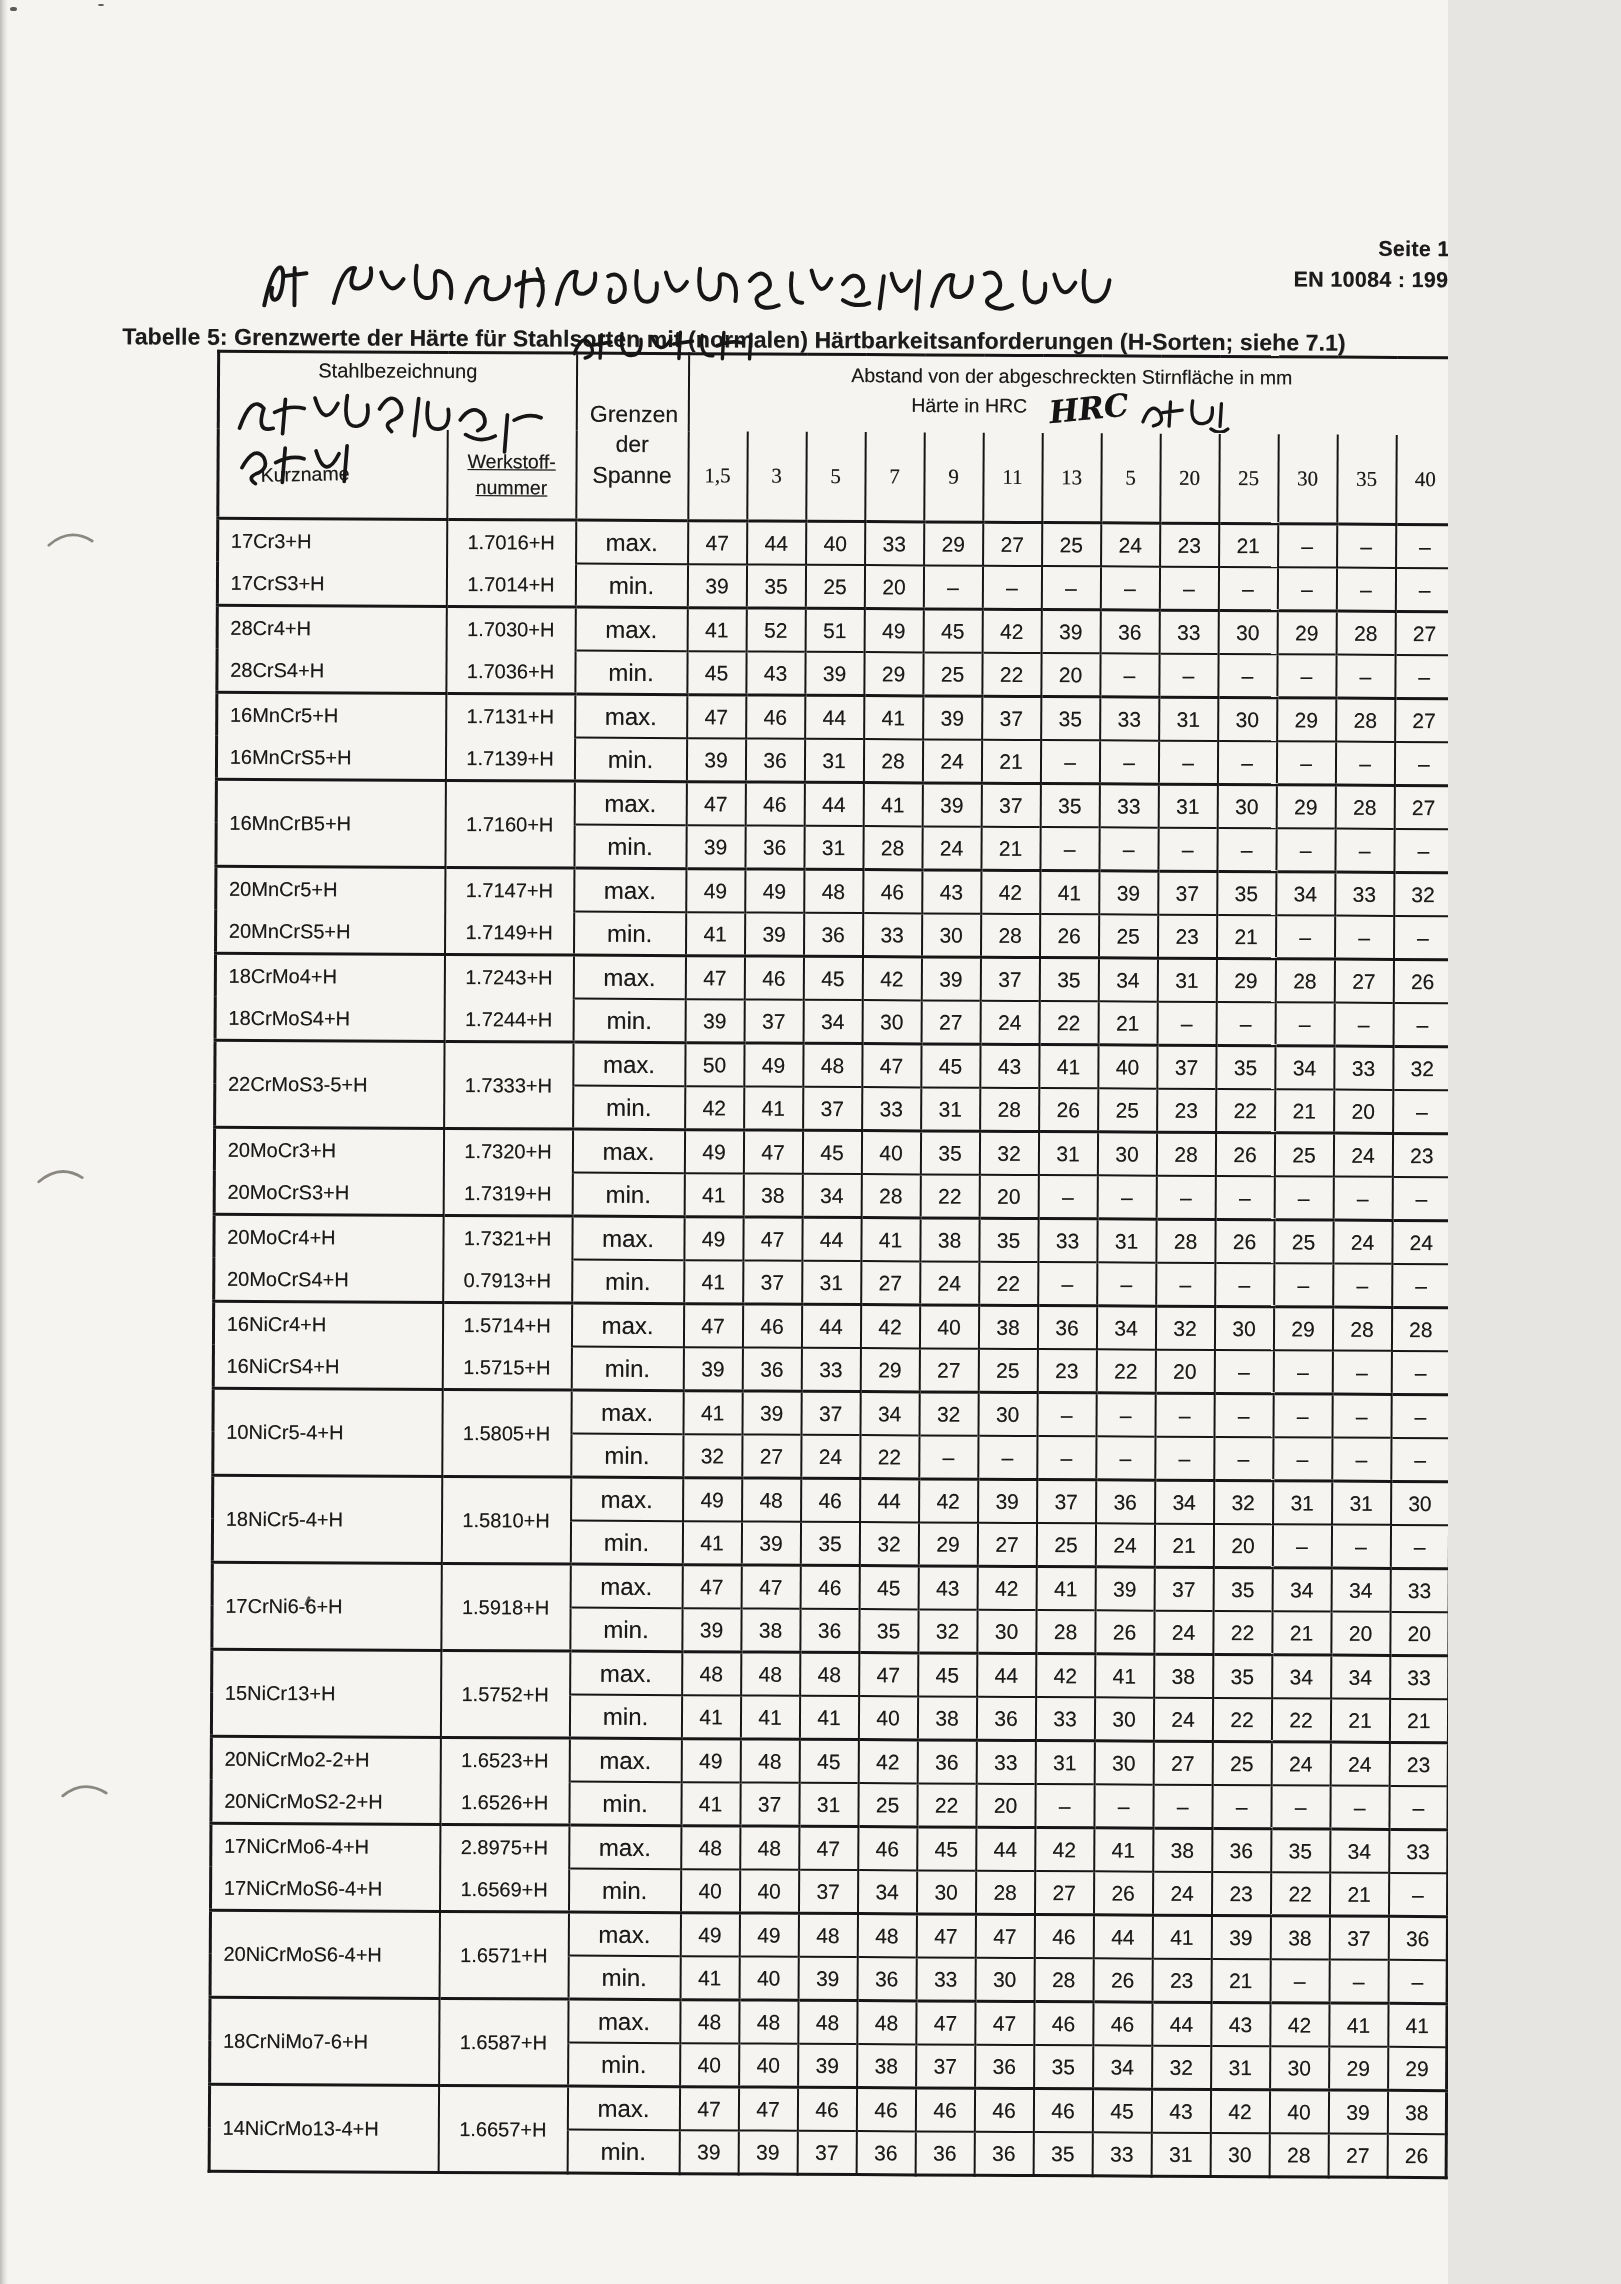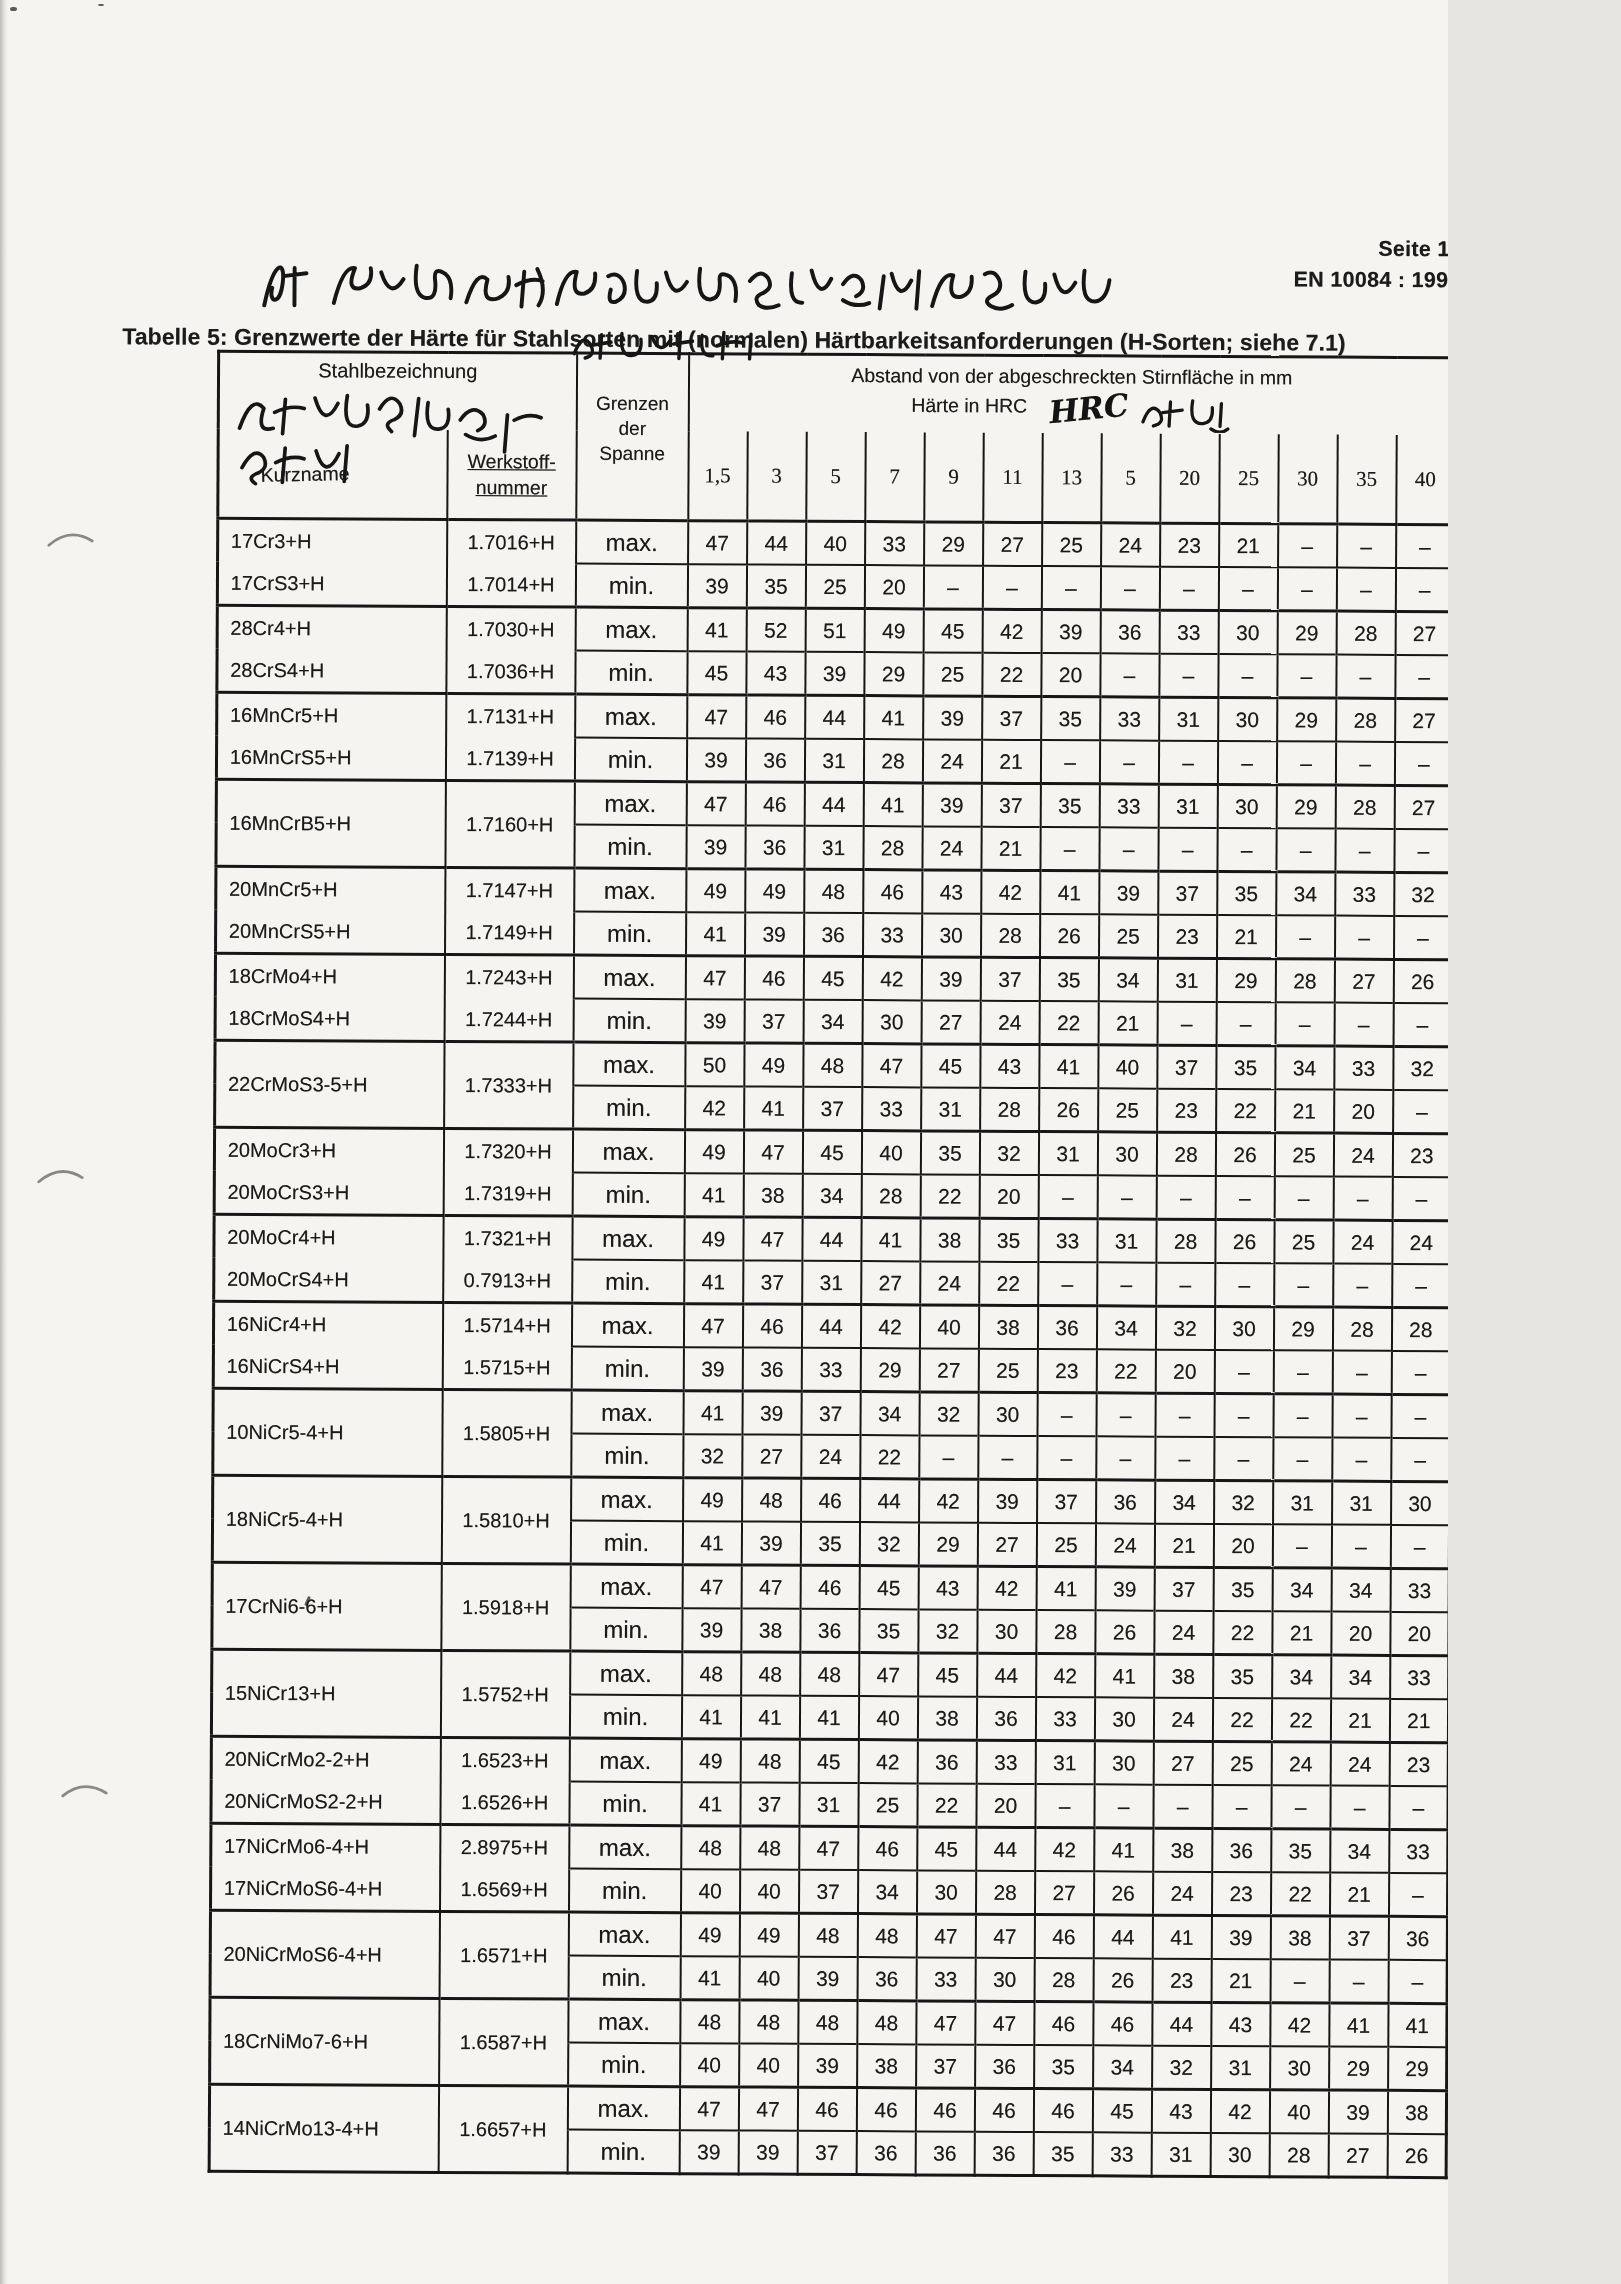--- a/index.html
+++ b/index.html
@@ -30,22 +30,22 @@
     text-shadow:0.2px 0.2px 0.3px rgba(25,25,25,.5);}
   .doc-table, .doc-table th, .doc-table td{border-color:#161616;}
   .doc-table{border:3.3px solid #161616;}
   th,td{border-left:2px solid #161616;font-weight:normal;color:#1a1a1a;overflow:visible;}
   .h1 th{border-bottom:none;vertical-align:top;position:relative;height:57px;}
   .h2 th{height:86px;vertical-align:middle;border-top:none;border-bottom:3.3px solid #161616;position:relative;}
   .th-grenzen{border-bottom:3.3px solid #161616;vertical-align:top;}
   .stahl-label{display:block;margin-top:5.2px;text-align:center;font-size:20px;}
   .hw-stahl{position:absolute;left:9px;top:29px;width:323px;height:109px;z-index:3;}
   .hw-grenzen{position:absolute;left:-11.7px;top:-30px;width:197px;height:42px;z-index:3;}
-  .grenzen-label{display:block;width:85px;margin:8px auto;padding-top:27px;text-align:center;
-    font-size:19px;line-height:1.32;}
+  .grenzen-label{display:block;width:85px;margin:16px auto;padding-top:27px;text-align:center;
+    font-size:23px;line-height:1.32;}
   .abstand-line{margin-top:6.5px;text-align:center;font-size:19.5px;}
   .haerte-line{text-align:center;font-size:19.5px;margin-top:2.6px;white-space:nowrap;}
   .hw-latin{font-family:"DejaVu Serif",serif;font-style:italic;font-weight:bold;font-size:31px;
     display:inline-block;transform:rotate(-6deg);margin-left:22px;vertical-align:-6.5px;color:#141414;}
   .hw-yingdu{display:inline-block;width:98px;height:40px;vertical-align:-19.5px;margin-left:5.2px;}
   .th-kurz span{display:block;text-align:left;padding-left:40px;font-size:19.5px;transform:rotate(-1.5deg);}
   .th-werk .blk{display:block;text-align:center;font-size:19.5px;line-height:1.35;text-decoration:underline;}
   .th-dist{text-align:center;font-size:21px;font-family:Liberation Serif, serif;}
 
   tbody td{height:39px;text-align:center;font-size:21px;}

